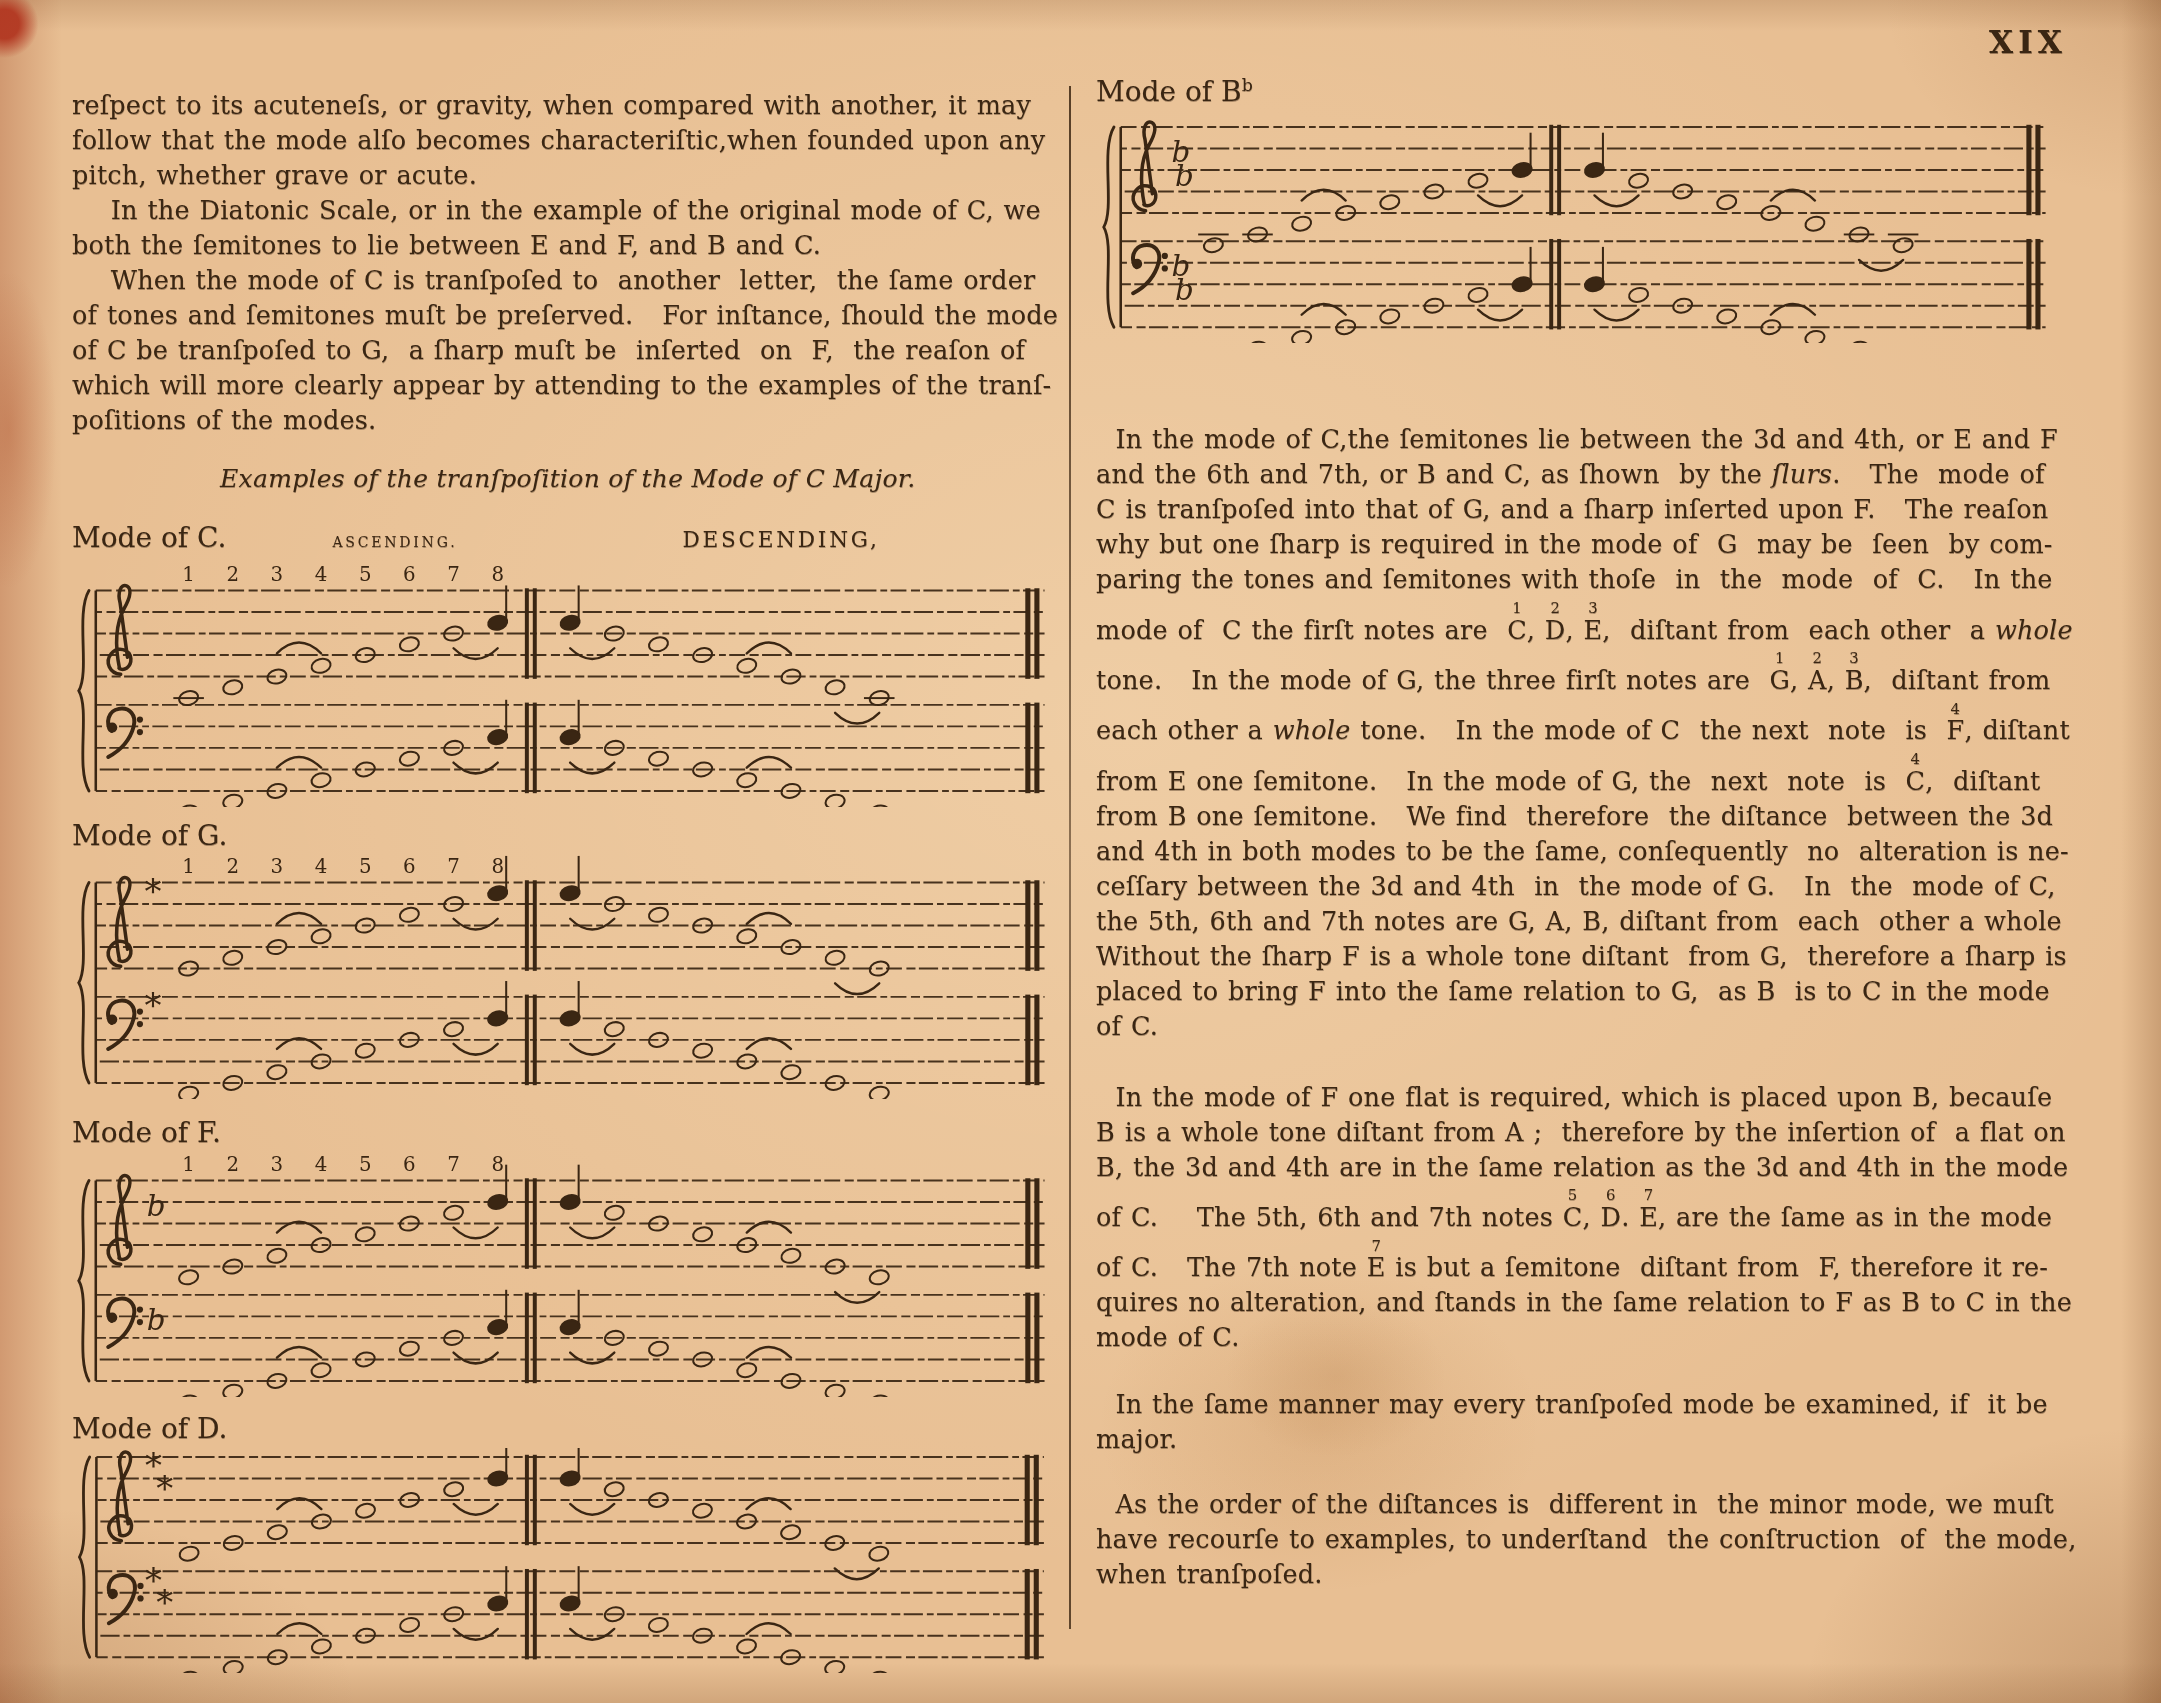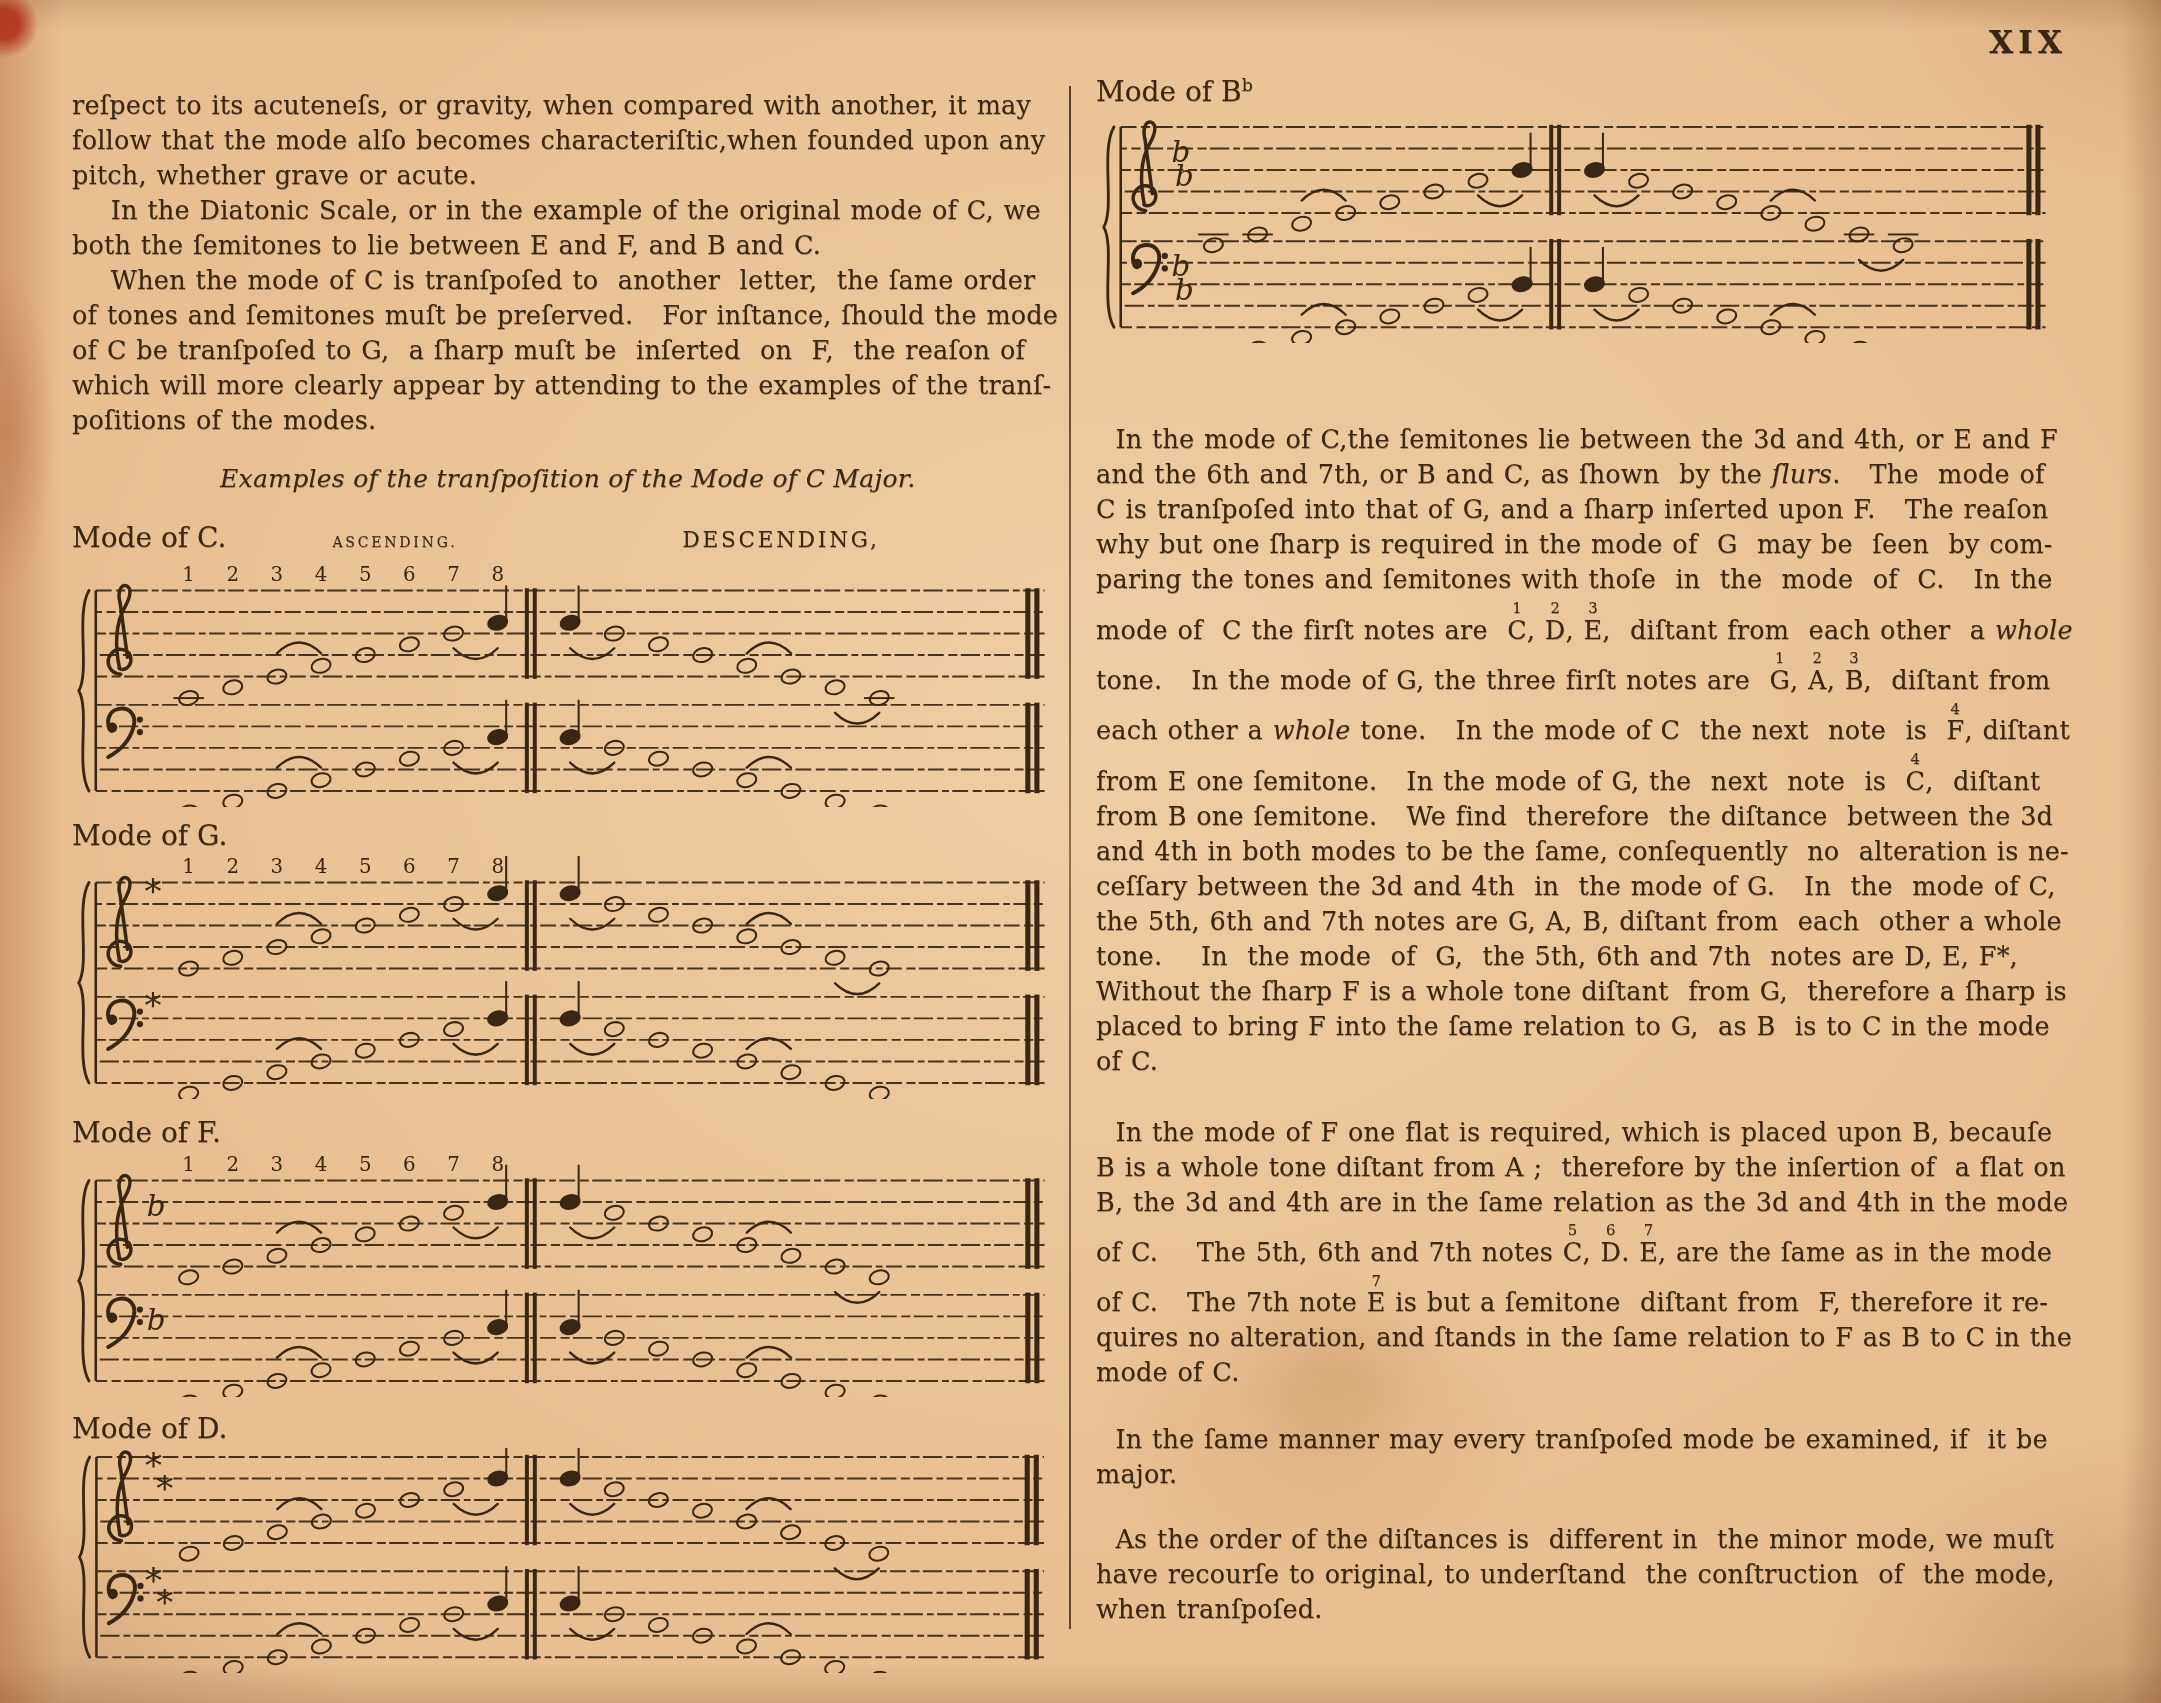--- a/index.html
+++ b/index.html
@@ -548,39 +548,38 @@
         <div class="line">why but one ſharp is required in the mode of  G  may be  ſeen  by com-</div>
         <div class="line">paring the tones and ſemitones with thoſe  in  the  mode  of  C.   In the</div>
         <div class="line tall">mode of  C the firſt notes are  <span class="ov"><span class="d">1</span><span>C</span></span>, <span class="ov"><span class="d">2</span><span>D</span></span>, <span class="ov"><span class="d">3</span><span>E</span></span>,  diſtant from  each other  a <span class="it">whole</span></div>
         <div class="line tall">tone.   In the mode of G, the three firſt notes are  <span class="ov"><span class="d">1</span><span>G</span></span>, <span class="ov"><span class="d">2</span><span>A</span></span>, <span class="ov"><span class="d">3</span><span>B</span></span>,  diſtant from</div>
         <div class="line tall">each other a <span class="it">whole</span> tone.   In the mode of C  the next  note  is  <span class="ov"><span class="d">4</span><span>F</span></span>, diſtant</div>
         <div class="line tall">from E one ſemitone.   In the mode of G, the  next  note  is  <span class="ov"><span class="d">4</span><span>C</span></span>,  diſtant</div>
         <div class="line">from B one ſemitone.   We find  therefore  the diſtance  between the 3d</div>
         <div class="line">and 4th in both modes to be the ſame, conſequently  no  alteration is ne-</div>
         <div class="line">ceſſary between the 3d and 4th  in  the mode of G.   In  the  mode of C,</div>
         <div class="line">the 5th, 6th and 7th notes are G, A, B, diſtant from  each  other a whole</div>
-        <div class="line">tone.    In  the mode  of  G,  the 5th, 6th and 7th  notes are D, E, F*,</div>
         <div class="line">Without the ſharp F is a whole tone diſtant  from G,  therefore a ſharp is</div>
         <div class="line">placed to bring F into the ſame relation to G,  as B  is to C in the mode</div>
         <div class="line">of C.</div>
       </div>
     <div id="rpara2">
         <div class="line">  In the mode of F one flat is required, which is placed upon B, becauſe</div>
         <div class="line">B is a whole tone diſtant from A ;  therefore by the inſertion of  a flat on</div>
         <div class="line">B, the 3d and 4th are in the ſame relation as the 3d and 4th in the mode</div>
         <div class="line tall">of C.    The 5th, 6th and 7th notes <span class="ov"><span class="d">5</span><span>C</span></span>, <span class="ov"><span class="d">6</span><span>D</span></span>. <span class="ov"><span class="d">7</span><span>E</span></span>, are the ſame as in the mode</div>
         <div class="line tall">of C.   The 7th note <span class="ov"><span class="d">7</span><span>E</span></span> is but a ſemitone  diſtant from  F, therefore it re-</div>
         <div class="line">quires no alteration, and ſtands in the ſame relation to F as B to C in the</div>
         <div class="line">mode of C.</div>
       </div>
     <div id="rpara3">
         <div class="line">  In the ſame manner may every tranſpoſed mode be examined, if  it be</div>
         <div class="line">major.</div>
       </div>
     <div id="rpara4">
         <div class="line">  As the order of the diſtances is  different in  the minor mode, we muſt</div>
-        <div class="line">have recourſe to original, to underſtand  the conſtruction  of  the mode,</div>
+        <div class="line">have recourſe to examples, to underſtand  the conſtruction  of  the mode,</div>
         <div class="line">when tranſpoſed.</div>
       </div>
   </div>
 
 </div>
 
 
 </body></html>

